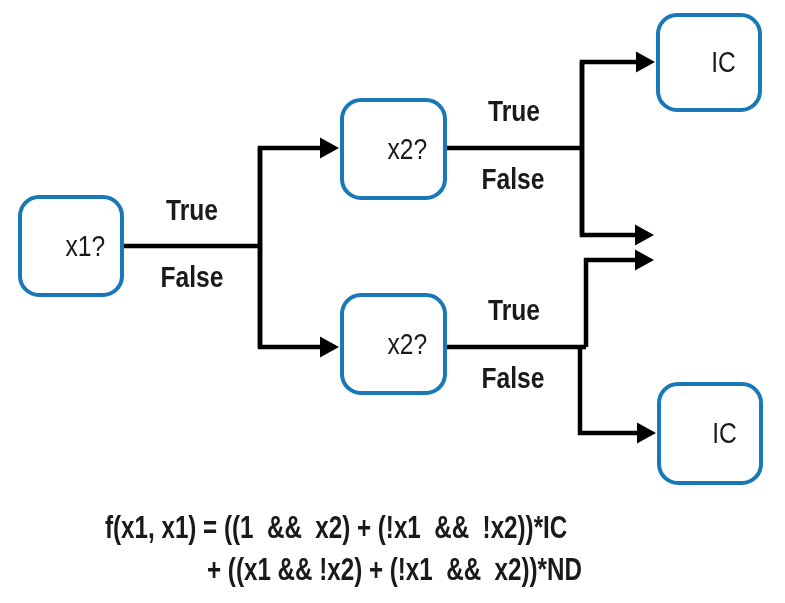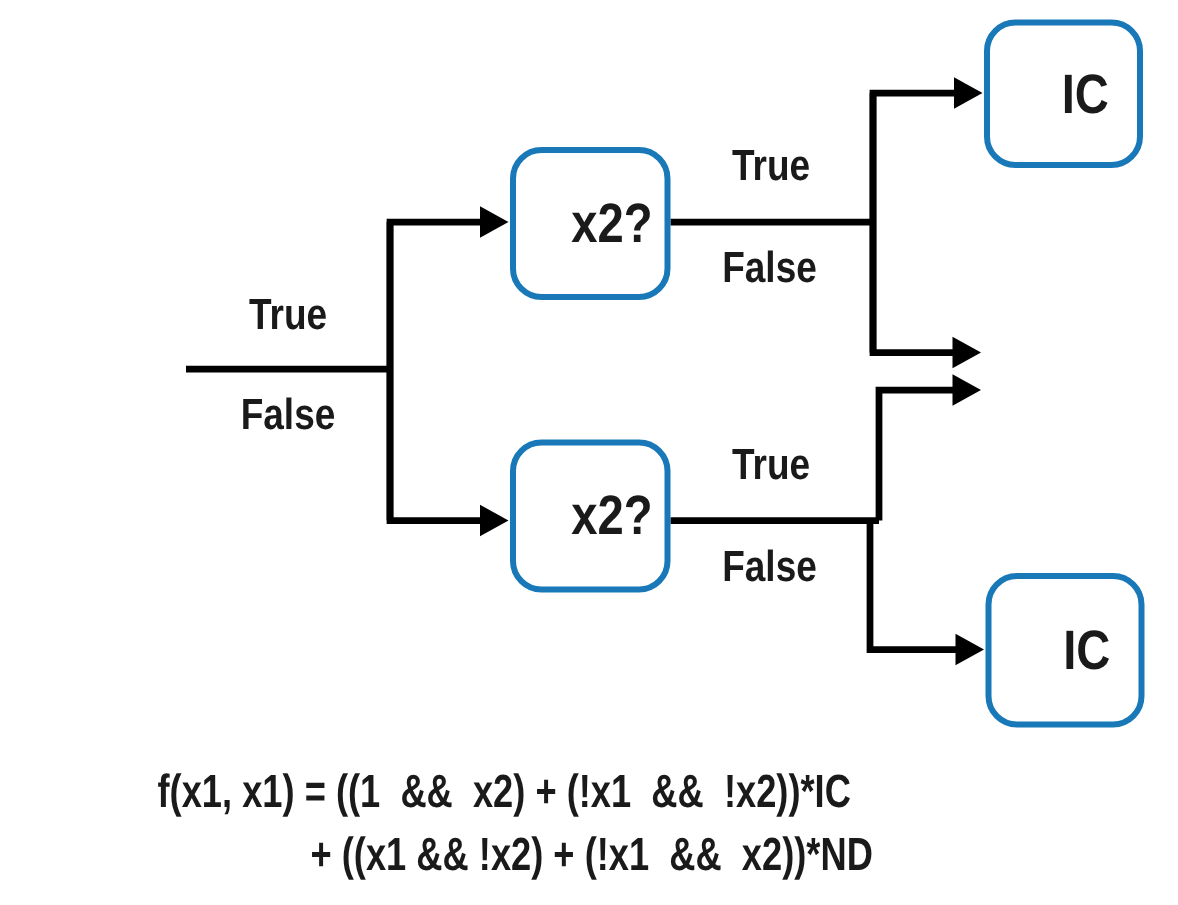--- a/index.html
+++ b/index.html
@@ -25,22 +25,22 @@
   .node {
     position: absolute;
     box-sizing: border-box;
     border: 4px solid #1878b8;
     border-radius: 21px;
     background: #ffffff;
     display: flex;
     align-items: center;
     justify-content: center;
     color: #1a1a1a;
-    font-size: 37px;
-    font-weight: bold;
+    font-size: 29px;
+    font-weight: normal;
     padding-left: 28px;
   }
   .node .lbl {
     transform: scaleX(0.85);
     white-space: nowrap;
   }
   .node-x1      { left: 18px;  top: 195px; width: 106px; height: 102px; }
   .node-x2-top  { left: 340px; top: 98px;  width: 107px; height: 102px; }
   .node-x2-bot  { left: 340px; top: 293px; width: 107px; height: 102px; }
   .node-ic-top  { left: 656px; top: 13px;  width: 106px; height: 99px;  }
@@ -96,20 +96,23 @@
     <g fill="#000000" stroke="none">
       <polygon points="320,137.5 320,158.5 339,148"></polygon>
       <polygon points="320,336.5 320,357.5 339,347"></polygon>
       <polygon points="636,51.5 636,72.5 655,62"></polygon>
       <polygon points="635,224.5 635,245.5 654,235"></polygon>
       <polygon points="635,249.5 635,270.5 654,260"></polygon>
       <polygon points="637,422.5 637,443.5 656,433"></polygon>
     </g>
   </svg>
 
+  <div class="node node-x1">
+    <span class="lbl">x1?</span>
+  </div>
   <div class="node node-x2-top">
     <span class="lbl">x2?</span>
   </div>
   <div class="node node-x2-bot">
     <span class="lbl">x2?</span>
   </div>
   <div class="node node-ic-top">
     <span class="lbl">IC</span>
   </div>
   <div class="node node-ic-bot">

